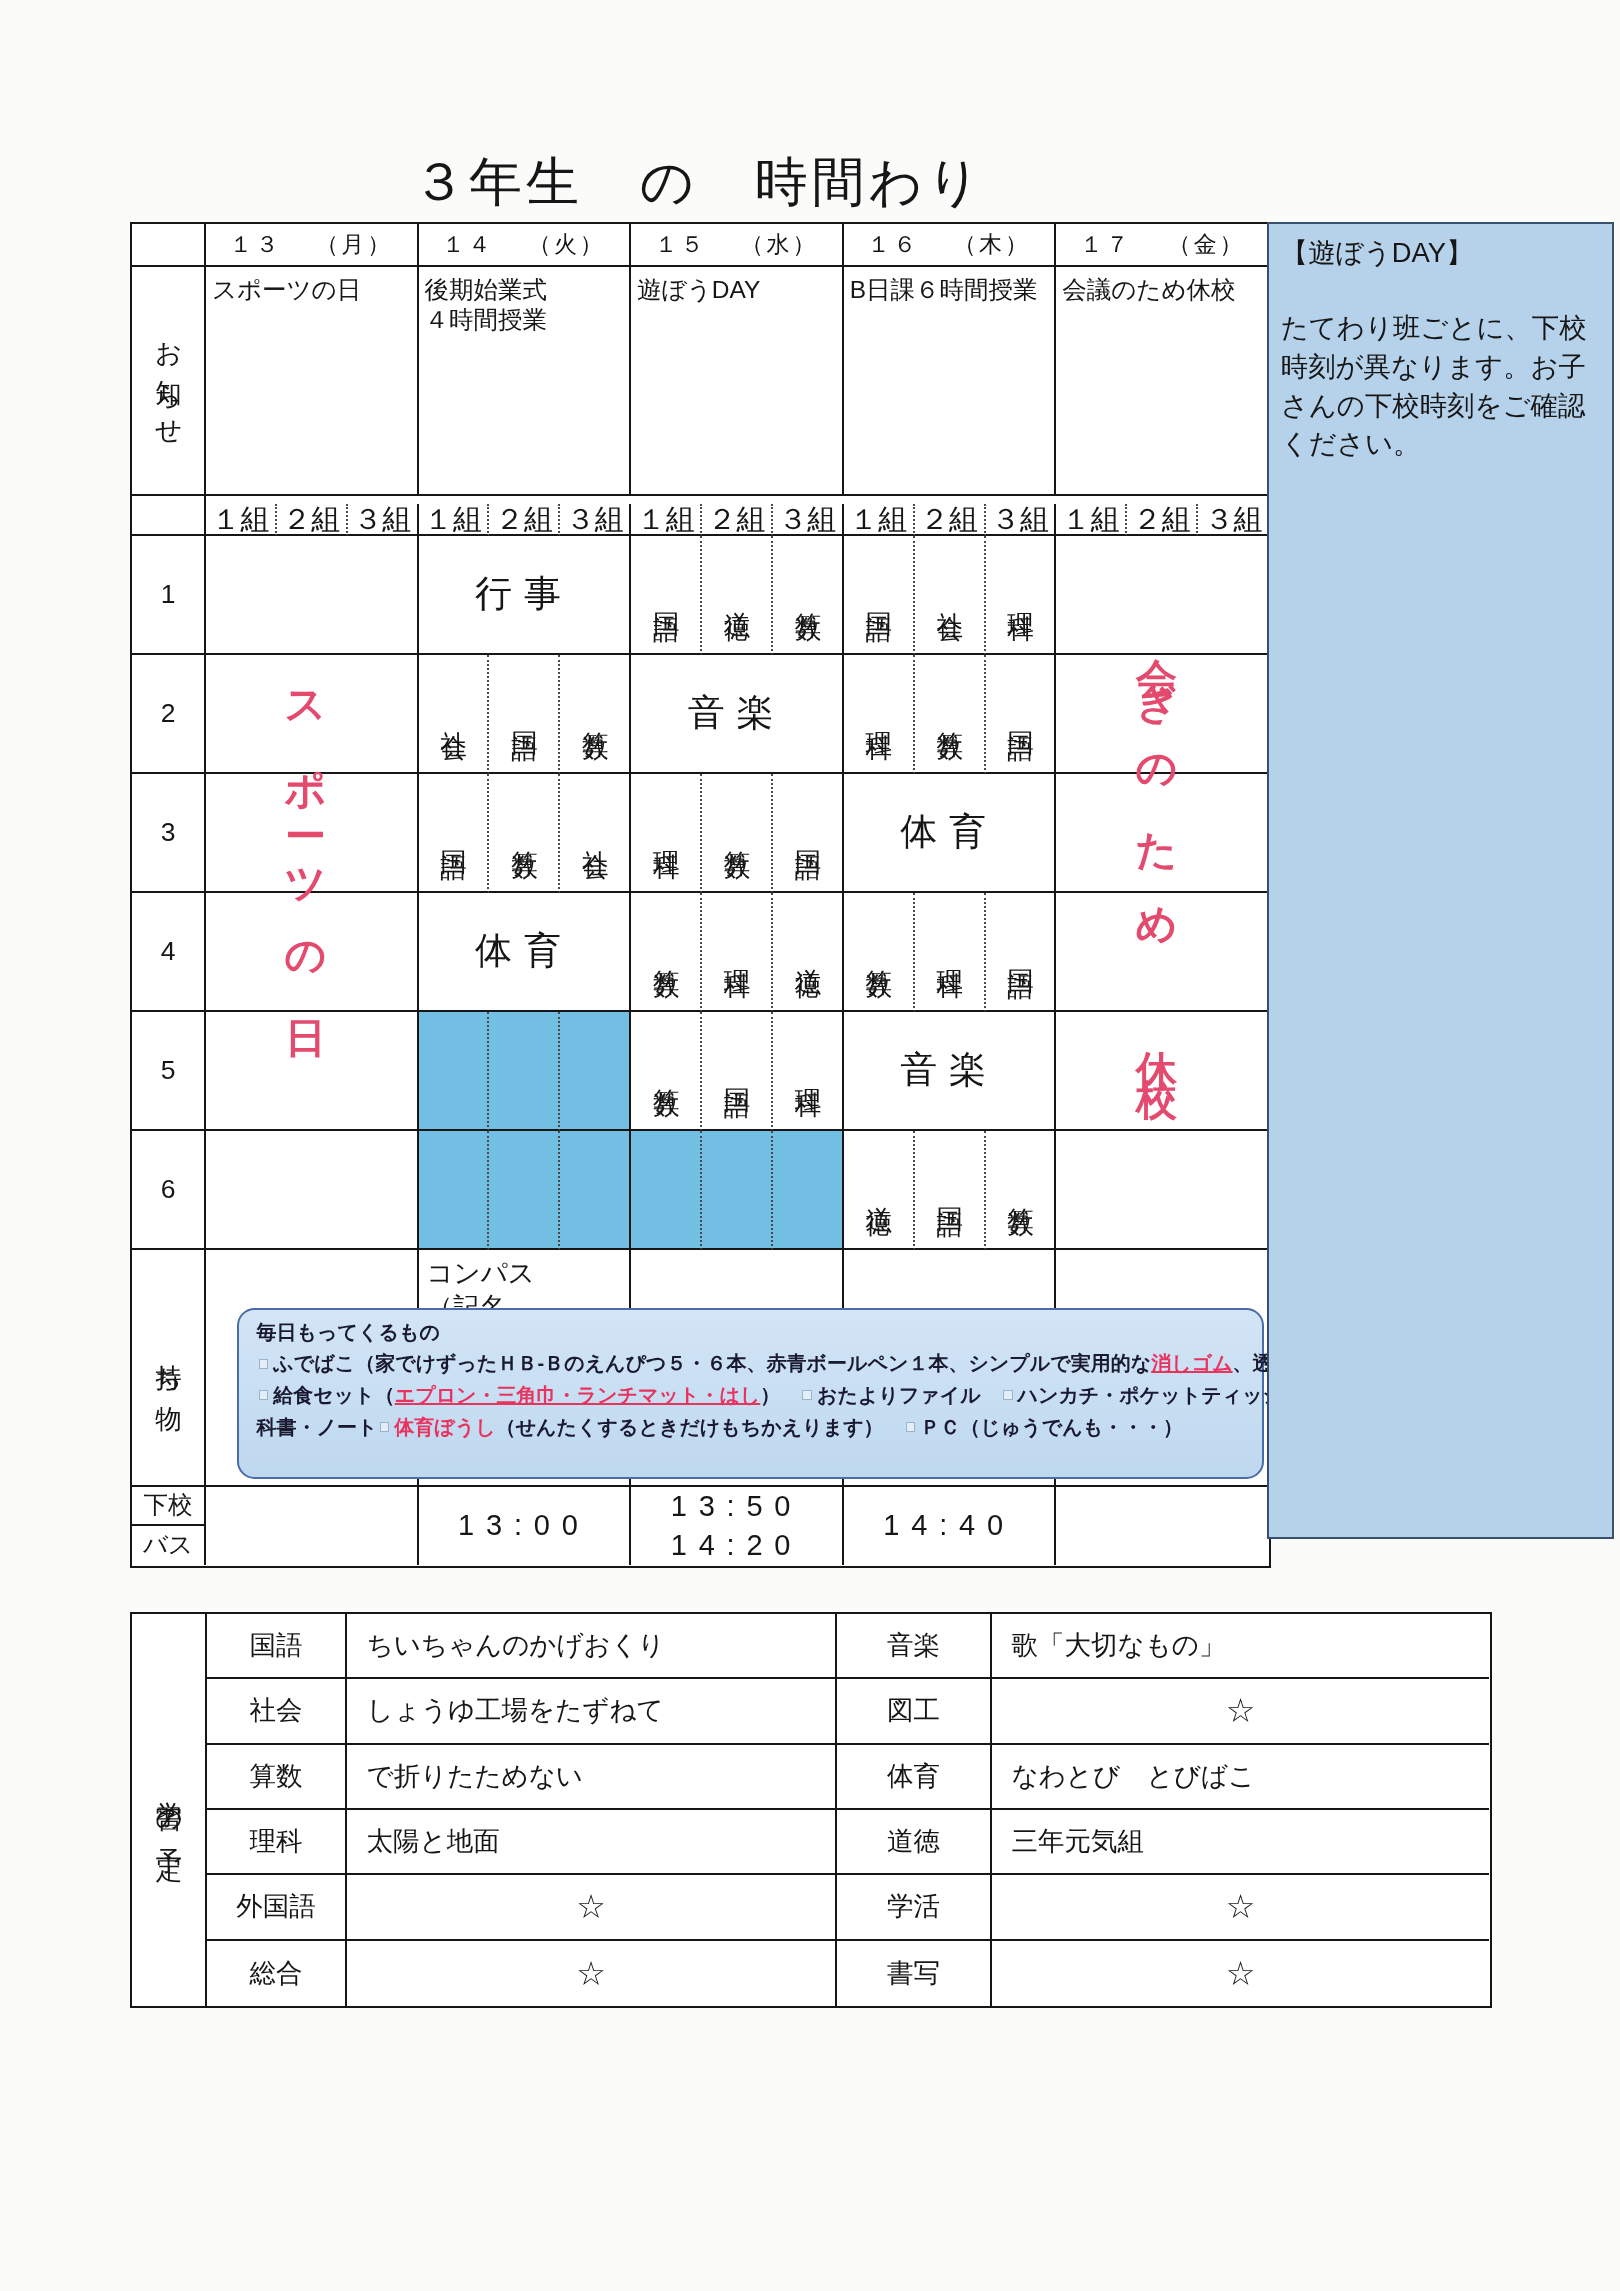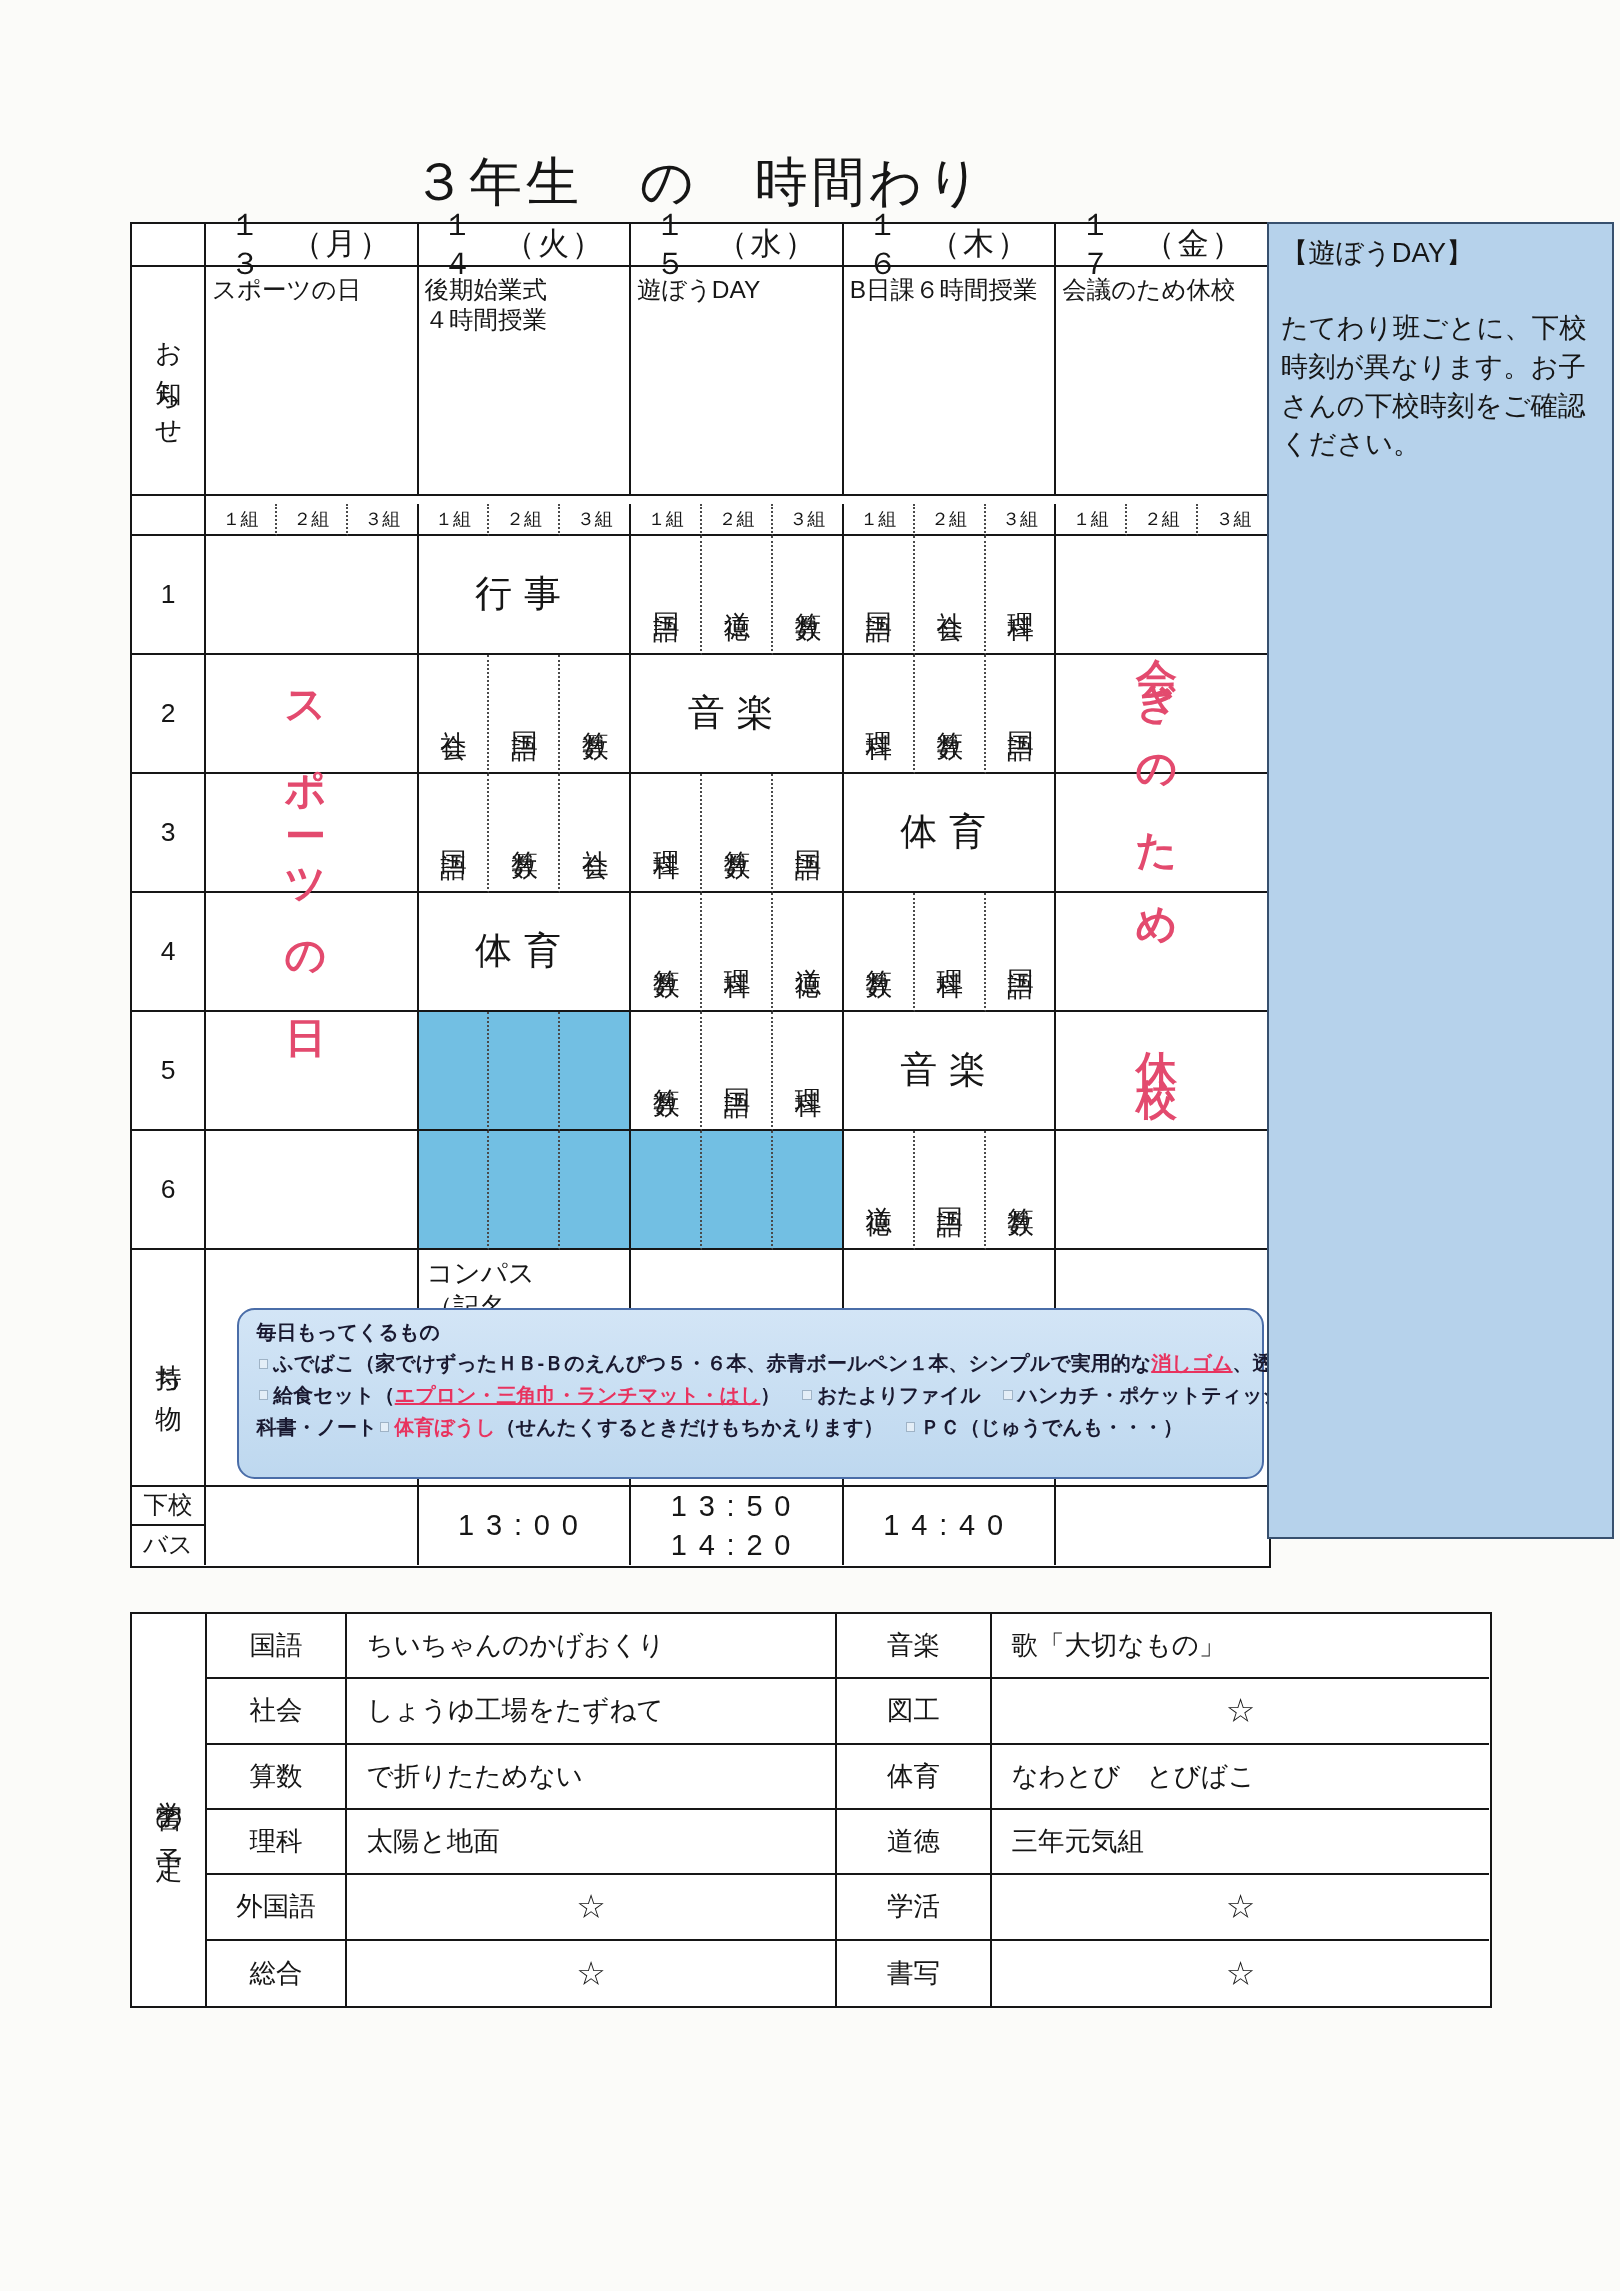--- a/index.html
+++ b/index.html
@@ -11,24 +11,24 @@
   .tbl{position:absolute;left:130px;top:222px;width:1137px;height:1342px;background:#fff;
        display:grid;border:2.9px solid #161616;box-sizing:content-box;
        grid-template-columns:74px repeat(15,1fr);
        grid-template-rows:43px 229px 40px repeat(6,119px) 237px 39px 39px;}
   .c{position:relative;box-sizing:border-box;display:flex;align-items:center;justify-content:center;
      font-size:23.5px;line-height:1.25;}
   .sr{border-right:2px solid #161616;}
   .dr{border-right:2px dotted #4a4a4a;}
   .sb{border-bottom:2px solid #161616;}
   .vtext{writing-mode:vertical-rl;letter-spacing:5.9px;font-size:26.5px;}
-  .day-head{justify-content:space-between;padding:0 23.5px;font-size:31px;letter-spacing:2.9px;}
+  .day-head{justify-content:space-between;padding:0 23.5px;font-size:23px;letter-spacing:2.9px;}
   .announce{align-items:flex-start;justify-content:flex-start;padding:7.8px 5.9px;font-size:24.5px;
             white-space:pre-line;text-align:left;}
-  .group{font-size:18px;margin-top:8px;}
+  .group{font-size:29px;margin-top:8px;}
   .pnum{font-size:26.5px;}
   .subj{writing-mode:vertical-rl;font-size:26.5px;letter-spacing:3.9px;}
   .merged{font-size:37px;letter-spacing:11.8px;font-family:Liberation Serif, serif;}
   .blue{background:#72bfe3;}
   .note{align-items:flex-start;justify-content:flex-start;padding:5.9px 7.8px;font-size:26.5px;
         white-space:pre-line;text-align:left;line-height:1.3;}
   .time{font-size:29px;letter-spacing:11.8px;white-space:pre-line;text-align:center;line-height:1.35;}
   .dism-label{font-size:24.5px;}
   
   .overlay-red{position:absolute;writing-mode:vertical-rl;color:#e34a6e;font-weight:600;

